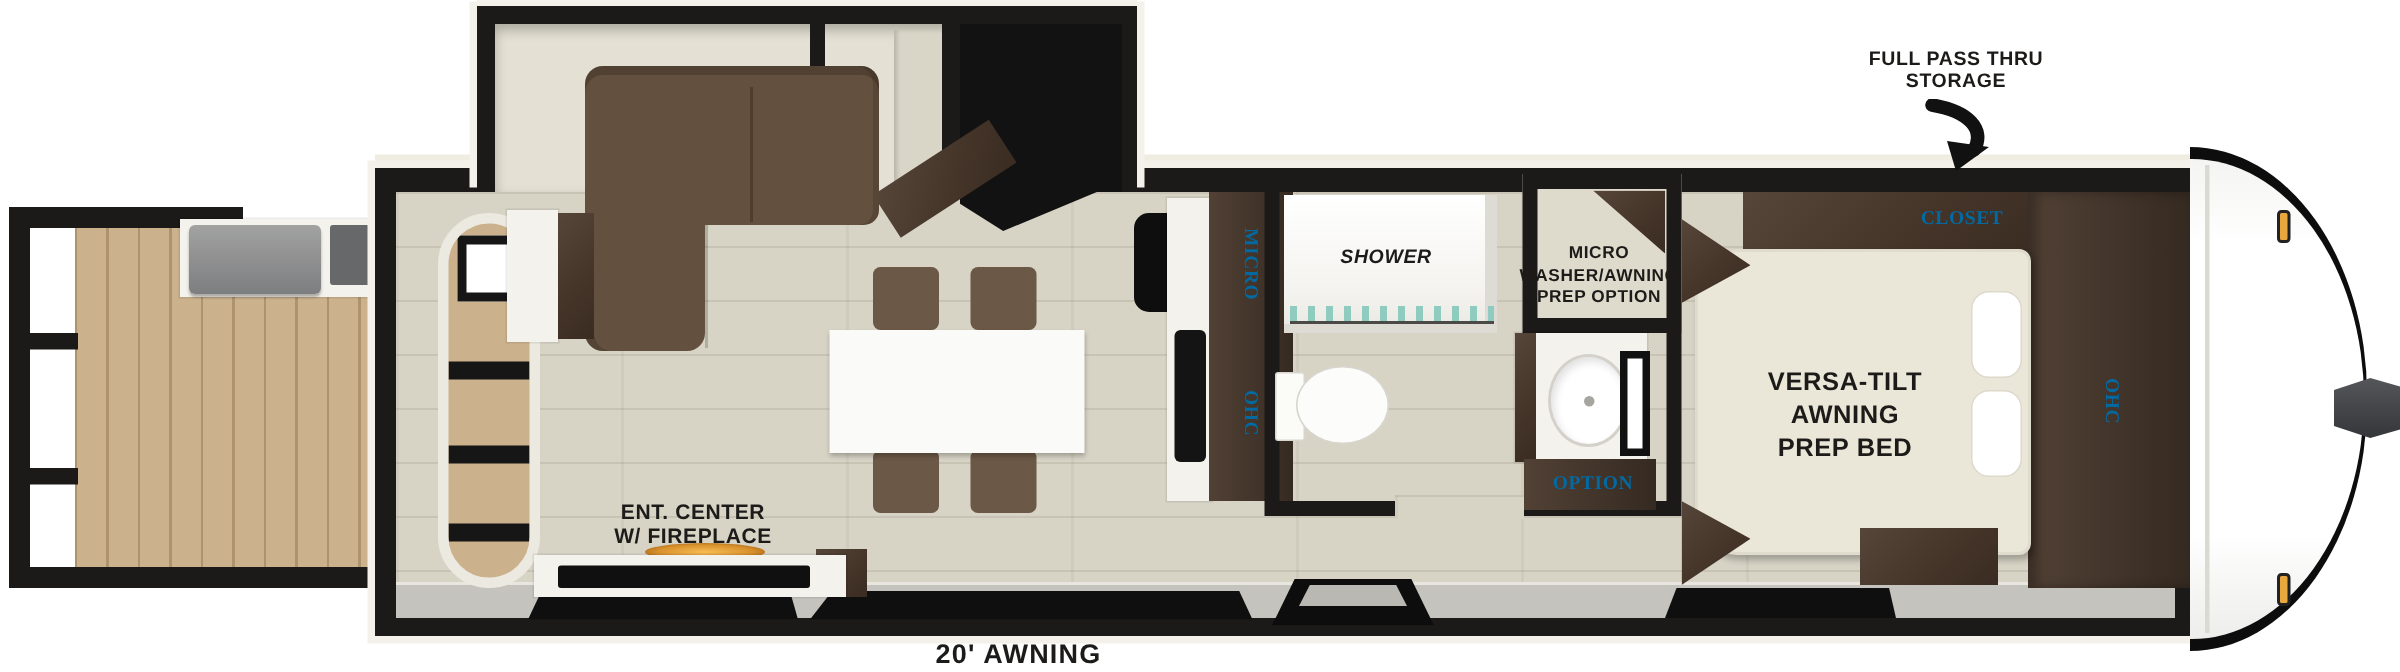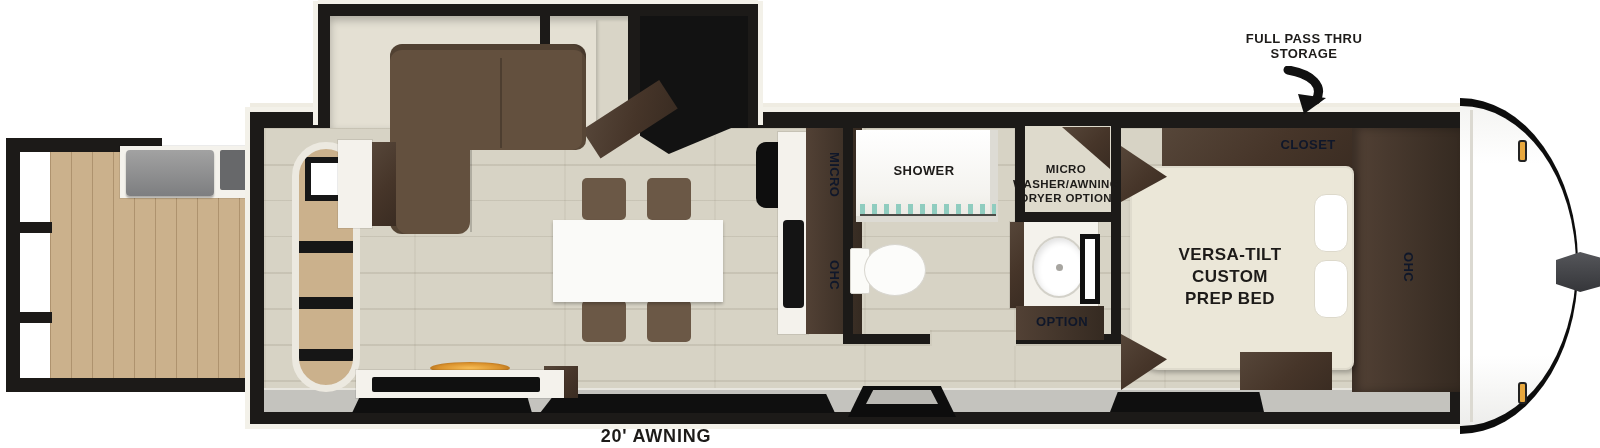--- a/index.html
+++ b/index.html
@@ -16,21 +16,21 @@
   .floor-planks{background-color:var(--floor);
     background-image:repeating-linear-gradient(180deg,rgba(90,80,60,.12) 0 1.5px,transparent 1.5px 36px),
                      repeating-linear-gradient(90deg,rgba(90,80,60,.06) 0 2px,transparent 2px 150px);}
   .deck-planks{background-color:var(--deck_wood);
     background-image:repeating-linear-gradient(90deg,rgba(120,90,55,.35) 0 1.5px,transparent 1.5px 21px);}
   .cab{background:linear-gradient(135deg,#564639 0%,#463529 55%,#3a2c22 100%);}
   .cab2{background:linear-gradient(90deg,#524135,#352a21);}
   .whitebox{background:#f4f2ec;box-shadow:0 0 0 1px rgba(0,0,0,.08);}
   .lbl{position:absolute;font-weight:bold;color:var(--label_dark);letter-spacing:.4px;
        white-space:nowrap;text-align:center;transform:translateX(-50%);line-height:1.15;}
-  .lbl.white{color:#0f172a;}
+  .lbl.white{color:#0369a1;font-family:Liberation Serif, serif;}
   .vert{writing-mode:vertical-rl;transform:none;}
   .f11{font-size:11.5px;} .f13{font-size:13px;} .f14{font-size:14px;}
   .f15{font-size:13px;} .f17{font-size:17px;} .f18{font-size:18px;letter-spacing:.8px;}
   .trapA{clip-path:polygon(5% 0,97% 0,100% 100%,0 100%);background:#0f0f0f;}
   .shadowed{box-shadow:inset 0 4px 8px rgba(0,0,0,.25);}
 </style>
 </head>
 <body>
 
 <div class="canvas">
@@ -85,59 +85,63 @@
   <div class="abs" style="left:647px;top:300px;width:44px;height:42px;background:var(--chair_brown);border-radius:5px;"></div>
   <div class="abs" style="left:553px;top:220px;width:170px;height:82px;background:#fafaf8;box-shadow:0 2px 3px rgba(0,0,0,.25);"></div>
 
   <div class="abs" style="left:756px;top:142px;width:44px;height:66px;background:#0e0e0e;border-radius:10px;"></div>
   <div class="abs whitebox" style="left:778px;top:132px;width:30px;height:202px;"></div>
   <div class="abs" style="left:783px;top:220px;width:21px;height:88px;background:#141414;border-radius:4px;"></div>
   <div class="abs cab2" style="left:806px;top:128px;width:56px;height:206px;"></div>
   <div class="lbl white f13 vert" style="left:826px;top:152px;">MICRO</div>
   <div class="lbl white f13 vert" style="left:826px;top:260px;">OHC</div>
 
+  <div class="lbl f14" style="left:462px;top:333px;">
+    <div>ENT. CENTER</div>
+    <div>W/ FIREPLACE</div>
+  </div>
   <div class="abs" style="left:430px;top:362px;width:80px;height:12px;background:radial-gradient(ellipse at center,#f7bd55 0%,var(--flame_orange) 55%,#8a4c0d 100%);border-radius:50%;filter:blur(.5px);"></div>
   <div class="abs cab" style="left:544px;top:366px;width:34px;height:32px;"></div>
   <div class="abs whitebox" style="left:356px;top:370px;width:208px;height:28px;"></div>
   <div class="abs" style="left:372px;top:377px;width:168px;height:15px;background:#101010;border-radius:2px;"></div>
 
   <div class="abs" style="left:843px;top:116px;width:278px;height:228px;border:10px solid var(--wall);"></div>
   <div class="abs" style="left:856px;top:130px;width:142px;height:92px;background:linear-gradient(180deg,#ffffff 0%,#f4f3ef 70%,#e9e7e1 100%);box-shadow:inset -8px -6px 0 #dddbd4;"></div>
   <div class="abs" style="left:860px;top:204px;width:136px;height:12px;background:repeating-linear-gradient(90deg,var(--glass_teal) 0 5px,transparent 5px 12px);border-bottom:2px solid #4a4a46;"></div>
-  <div class="lbl f15" style="left:924px;top:164px;">SHOWER</div>
+  <div class="lbl f15" style="left:924px;top:164px;font-style:italic;">SHOWER</div>
   <div class="abs" style="left:850px;top:248px;width:20px;height:46px;background:#fbfbf8;border:1px solid #d8d6cf;border-radius:2px;"></div>
   <div class="abs" style="left:864px;top:244px;width:62px;height:52px;background:#fcfcfa;border:1px solid #d8d6cf;border-radius:50%;"></div>
 
   <div class="abs" style="left:1015px;top:116px;width:106px;height:106px;border:10px solid var(--wall);background:#dedacc;"></div>
   <div class="abs cab" style="left:1062px;top:127px;width:48px;height:42px;clip-path:polygon(100% 0,100% 100%,0 0);"></div>
   <div class="lbl f11" style="left:1066px;top:162px;line-height:1.28;">
     <div>MICRO</div>
     <div>WASHER/AWNING</div>
-    <div>DRYER OPTION</div>
+    <div>PREP OPTION</div>
   </div>
 
   <div class="abs whitebox" style="left:1010px;top:222px;width:88px;height:86px;"></div>
   <div class="abs cab" style="left:1010px;top:222px;width:14px;height:86px;"></div>
   <div class="abs" style="left:1032px;top:236px;width:54px;height:62px;background:#ffffff;border:2px solid #d3d1c9;border-radius:50%;box-shadow:inset 2px 3px 6px rgba(0,0,0,.12);"></div>
   <div class="abs" style="left:1056px;top:264px;width:7px;height:7px;background:#a7a5a0;border-radius:50%;"></div>
   <div class="abs" style="left:1080px;top:234px;width:20px;height:70px;background:#ffffff;border:5px solid #111;"></div>
   <div class="abs cab2" style="left:1016px;top:306px;width:88px;height:34px;"></div>
   <div class="lbl white f13" style="left:1062px;top:315px;">OPTION</div>
   <div class="abs floor-planks" style="left:930px;top:330px;width:86px;height:16px;"></div>
 
   <div class="abs cab" style="left:1162px;top:128px;width:190px;height:52px;"></div>
   <div class="abs cab2" style="left:1352px;top:128px;width:108px;height:264px;box-shadow:inset 6px 0 8px rgba(0,0,0,.3);"></div>
   <div class="lbl white f13" style="left:1308px;top:138px;">CLOSET</div>
   <div class="abs" style="left:1130px;top:166px;width:224px;height:204px;background:var(--bed_cream);border-radius:28px 8px 8px 28px;box-shadow:inset 0 0 0 2px rgba(0,0,0,.05),2px 3px 4px rgba(0,0,0,.25);"></div>
   <div class="abs" style="left:1314px;top:194px;width:34px;height:58px;background:#ffffff;border:1px solid #ddd9cb;border-radius:12px;"></div>
   <div class="abs" style="left:1314px;top:260px;width:34px;height:58px;background:#ffffff;border:1px solid #ddd9cb;border-radius:12px;"></div>
   <div class="lbl white f13 vert" style="left:1400px;top:252px;">OHC</div>
   <div class="lbl f17" style="left:1230px;top:244px;line-height:1.3;">
     <div>VERSA-TILT</div>
-    <div>CUSTOM</div>
+    <div>AWNING</div>
     <div>PREP BED</div>
   </div>
   <div class="abs cab" style="left:1240px;top:352px;width:92px;height:38px;"></div>
   <div class="abs cab" style="left:1121px;top:146px;width:46px;height:56px;clip-path:polygon(0 0,100% 55%,0 100%);"></div>
   <div class="abs cab" style="left:1121px;top:334px;width:46px;height:56px;clip-path:polygon(0 0,100% 45%,0 100%);"></div>
 
   <div class="abs" style="left:1460px;top:98px;width:118px;height:336px;background:#0d0d0d;border-radius:0 120px 120px 0 / 0 168px 168px 0;"></div>
   <div class="abs" style="left:1460px;top:106px;width:116px;height:320px;background:linear-gradient(180deg,#f4f4f2 0%,#ffffff 18%,#ffffff 78%,#ededeb 100%);border-radius:0 115px 115px 0 / 0 160px 160px 0;"></div>
   <div class="abs" style="left:1470px;top:110px;width:3px;height:312px;background:#dbd9d1;"></div>
   <div class="abs" style="left:1518px;top:140px;width:9px;height:22px;background:var(--marker_amber);border:2px solid #222;border-radius:3px;"></div>
@@ -145,15 +149,15 @@
   <div class="abs" style="left:1556px;top:252px;width:44px;height:40px;background:linear-gradient(180deg,#55565a,#35363a);clip-path:polygon(0 20%,55% 0,100% 14%,100% 86%,55% 100%,0 80%);"></div>
 
   <div class="lbl f15" style="left:1304px;top:32px;">
     <div>FULL PASS THRU</div>
     <div>STORAGE</div>
   </div>
   <svg class="abs" style="left:1282px;top:66px;" width="48" height="50" viewBox="0 0 48 50">
     <path d="M6,4 C30,8 42,20 34,34" fill="none" stroke="#111" stroke-width="9" stroke-linecap="round"></path>
     <polygon points="16,28 44,32 22,48" fill="#111"></polygon>
   </svg>
-  <div class="lbl f18" style="left:656px;top:426px;">20' AWNING</div>
+  <div class="lbl f18" style="left:679px;top:426px;">20' AWNING</div>
 
 </div>
 
 </body></html>

